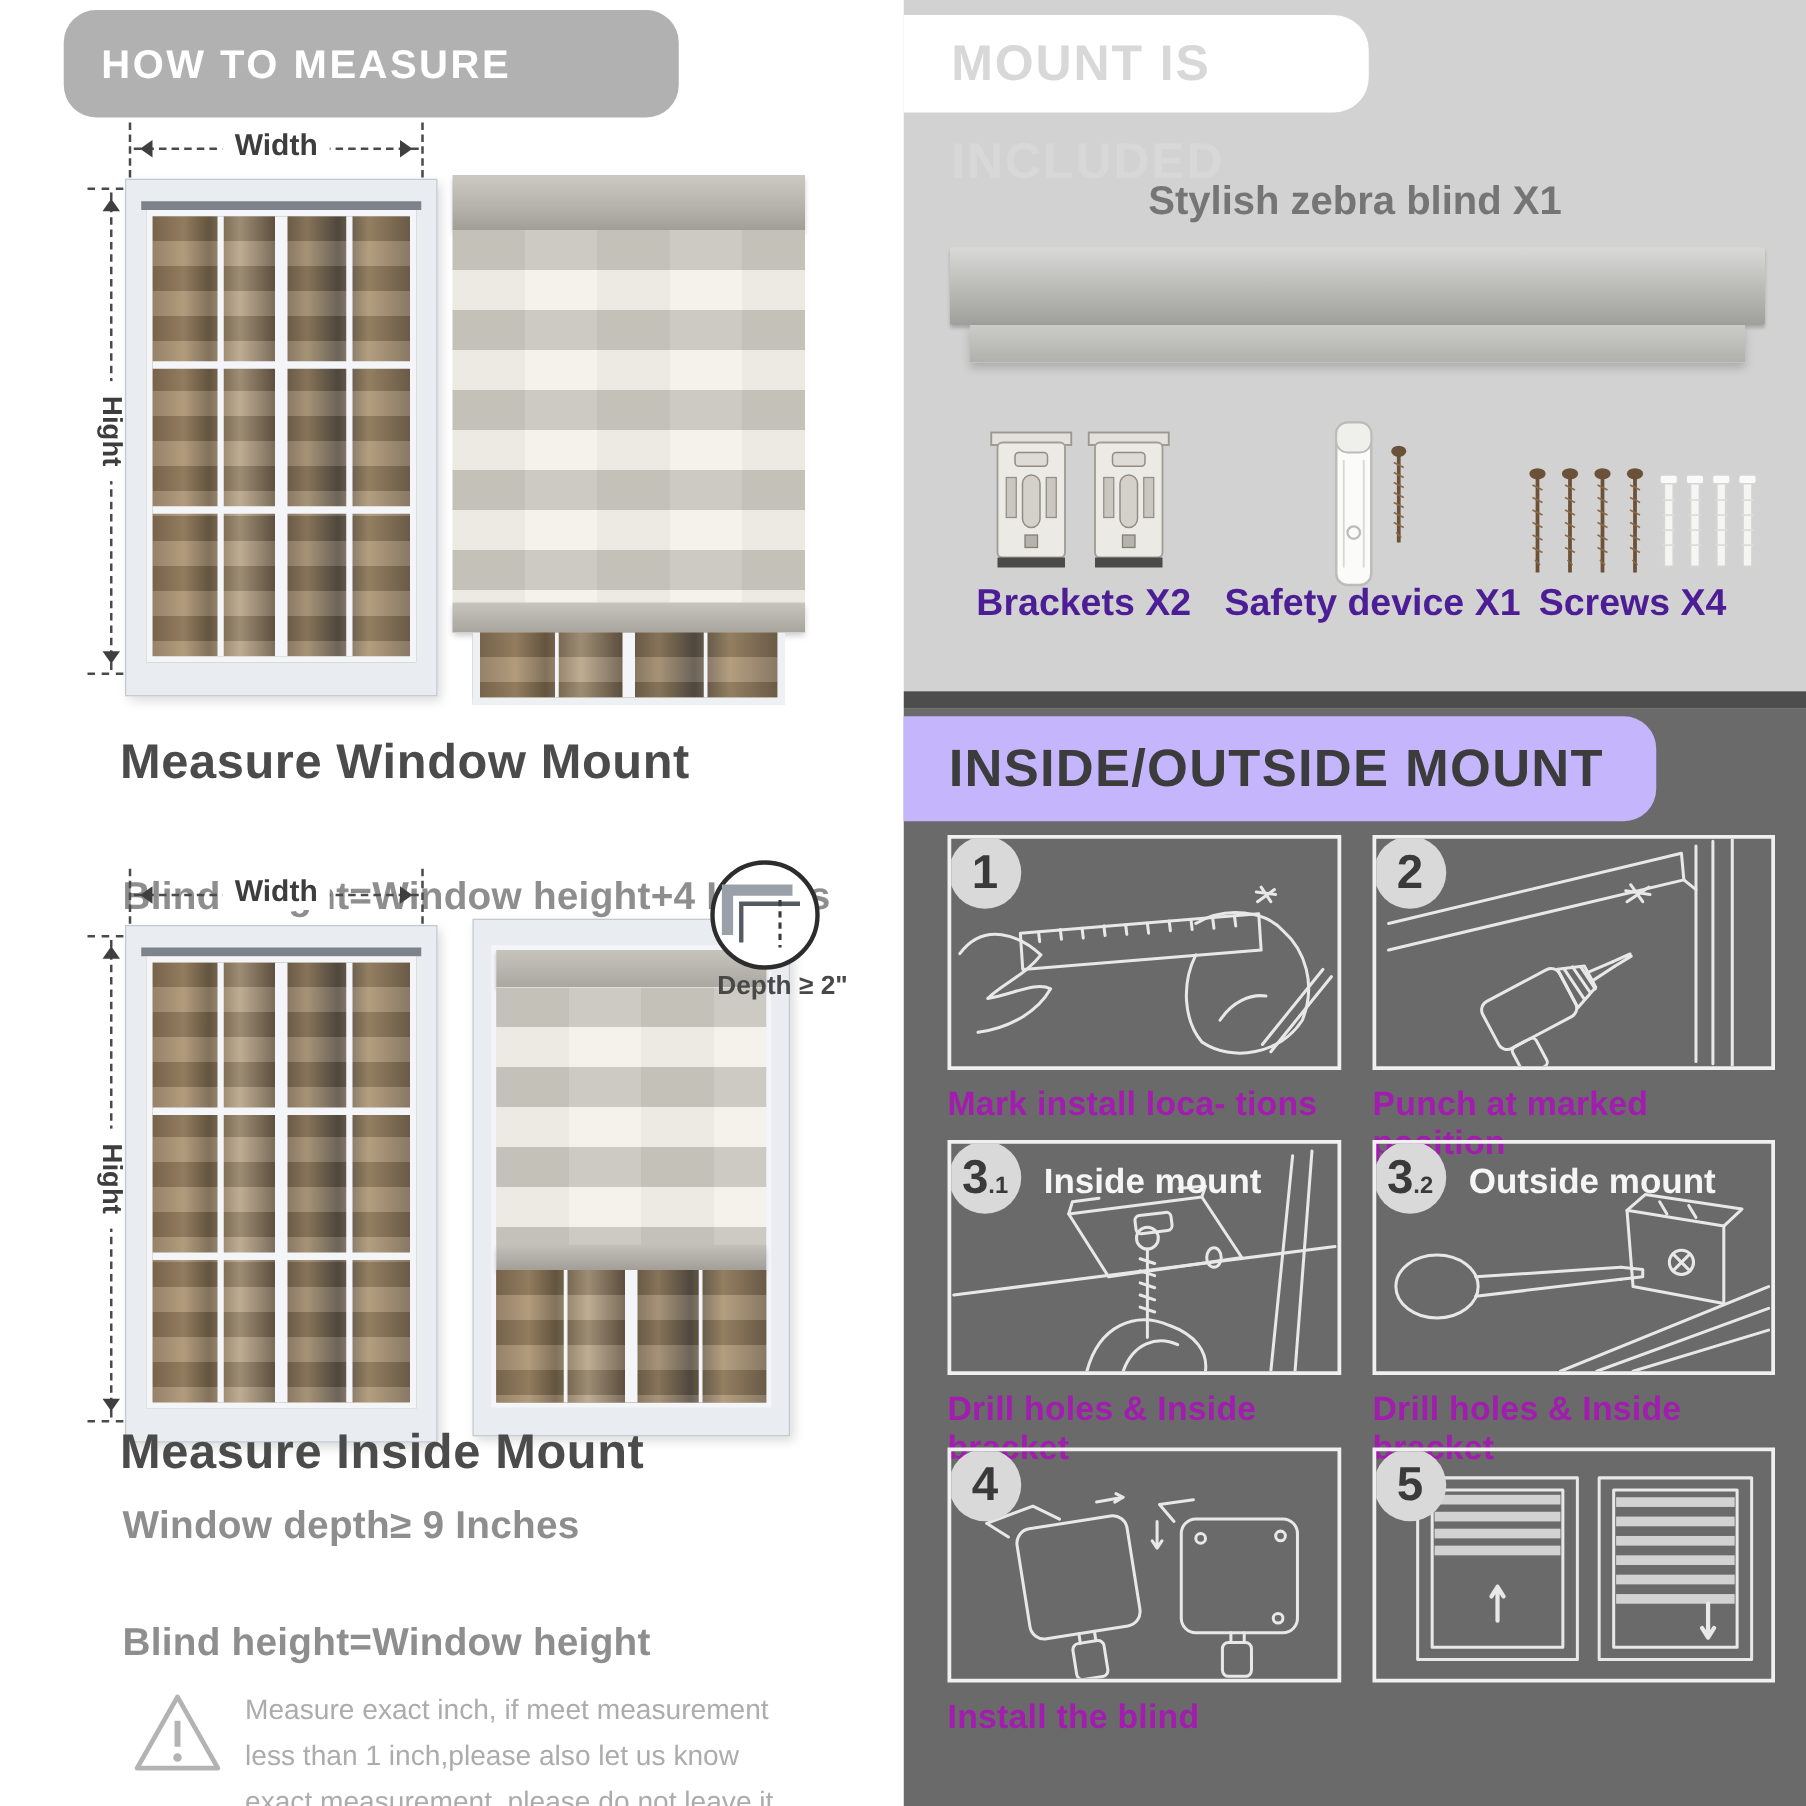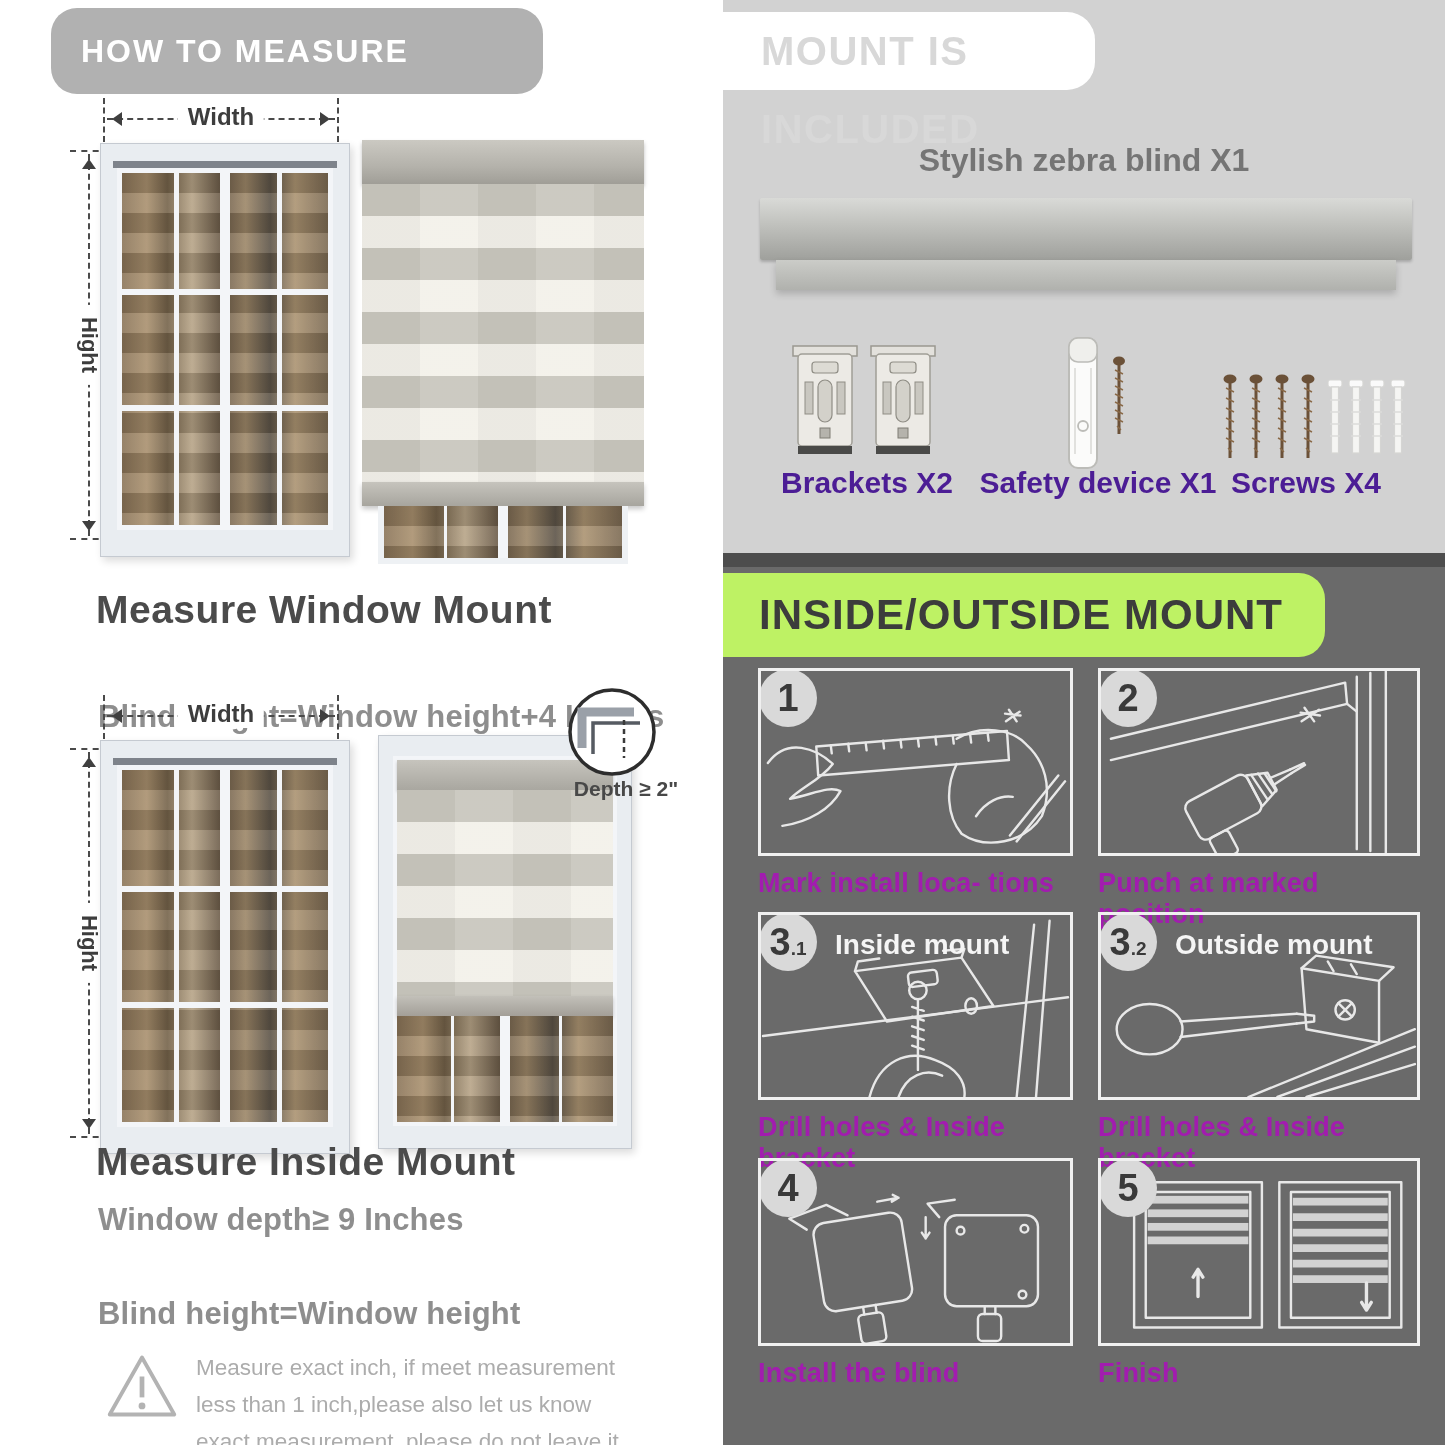--- a/index.html
+++ b/index.html
@@ -76,21 +76,21 @@
   .blind-title{left:723px;top:142px;width:722px;text-align:center;font-size:32px;font-weight:800;color:#757575;}
   .headrail-main{left:760px;top:198px;width:652px;height:62px;border-radius:2px;
                  background:linear-gradient(180deg,#d9dad7 0%,#bfc0bc 45%,#9fa09c 100%);
                  box-shadow:0 2px 3px rgba(0,0,0,.2);}
   .headrail-lip{left:776px;top:260px;width:620px;height:30px;
                 background:linear-gradient(180deg,#cbccc8,#b0b1ad);box-shadow:0 4px 7px rgba(0,0,0,.18);}
   .inc-label{font-size:30px;font-weight:800;color:#4c1d95;text-align:center;}
 
   .divider{left:723px;top:553px;width:722px;height:14px;background:#4d4d4d;}
   .panel-dark{left:723px;top:567px;width:722px;height:878px;background:#6a6a6a;}
-  .banner-mount{left:723px;top:573px;width:602px;height:84px;background:#bef264;border-radius:0 26px 26px 0;
+  .banner-mount{left:723px;top:573px;width:602px;height:84px;background:#c4b5fd;border-radius:0 26px 26px 0;
                 color:#3c3c3c;font-size:42px;font-weight:800;line-height:84px;padding-left:36px;
                 letter-spacing:1px;box-sizing:border-box;}
 
   .step{position:absolute;}
   .step-box{position:relative;height:188px;border:3px solid #f0f0f0;box-sizing:border-box;overflow:hidden;}
   .step-box svg{position:absolute;left:0;top:0;width:100%;height:100%;}
   .badge{position:absolute;left:-2px;top:-2px;width:58px;height:58px;border-radius:50%;background:#d9d9d9;
          display:flex;align-items:center;justify-content:center;color:#3a3a3a;font-weight:800;font-size:38px;}
   .badge .sub{font-size:19px;margin-top:14px;}
   .step-title{position:absolute;left:74px;top:14px;font-size:28px;font-weight:800;color:#f5f5f5;}
@@ -439,16 +439,15 @@
         <rect class="ill-fill" x="196" y="102" width="98" height="8"></rect>
         <rect class="ill-fill" x="196" y="118" width="98" height="8"></rect>
         <path class="ill" d="M272,126 L272,154 M272,154 l-5,-8 m5,8 l5,-8" style="stroke-width:3.5"></path>
       </svg>
       <div class="badge">
         <span>5</span>
           <span class="sub"></span>
       </div>
       <div class="step-title"></div>
     </div>
-    <div class="step-caption">Finish</div>
   </div>
 
 </div>
 
 </body></html>

